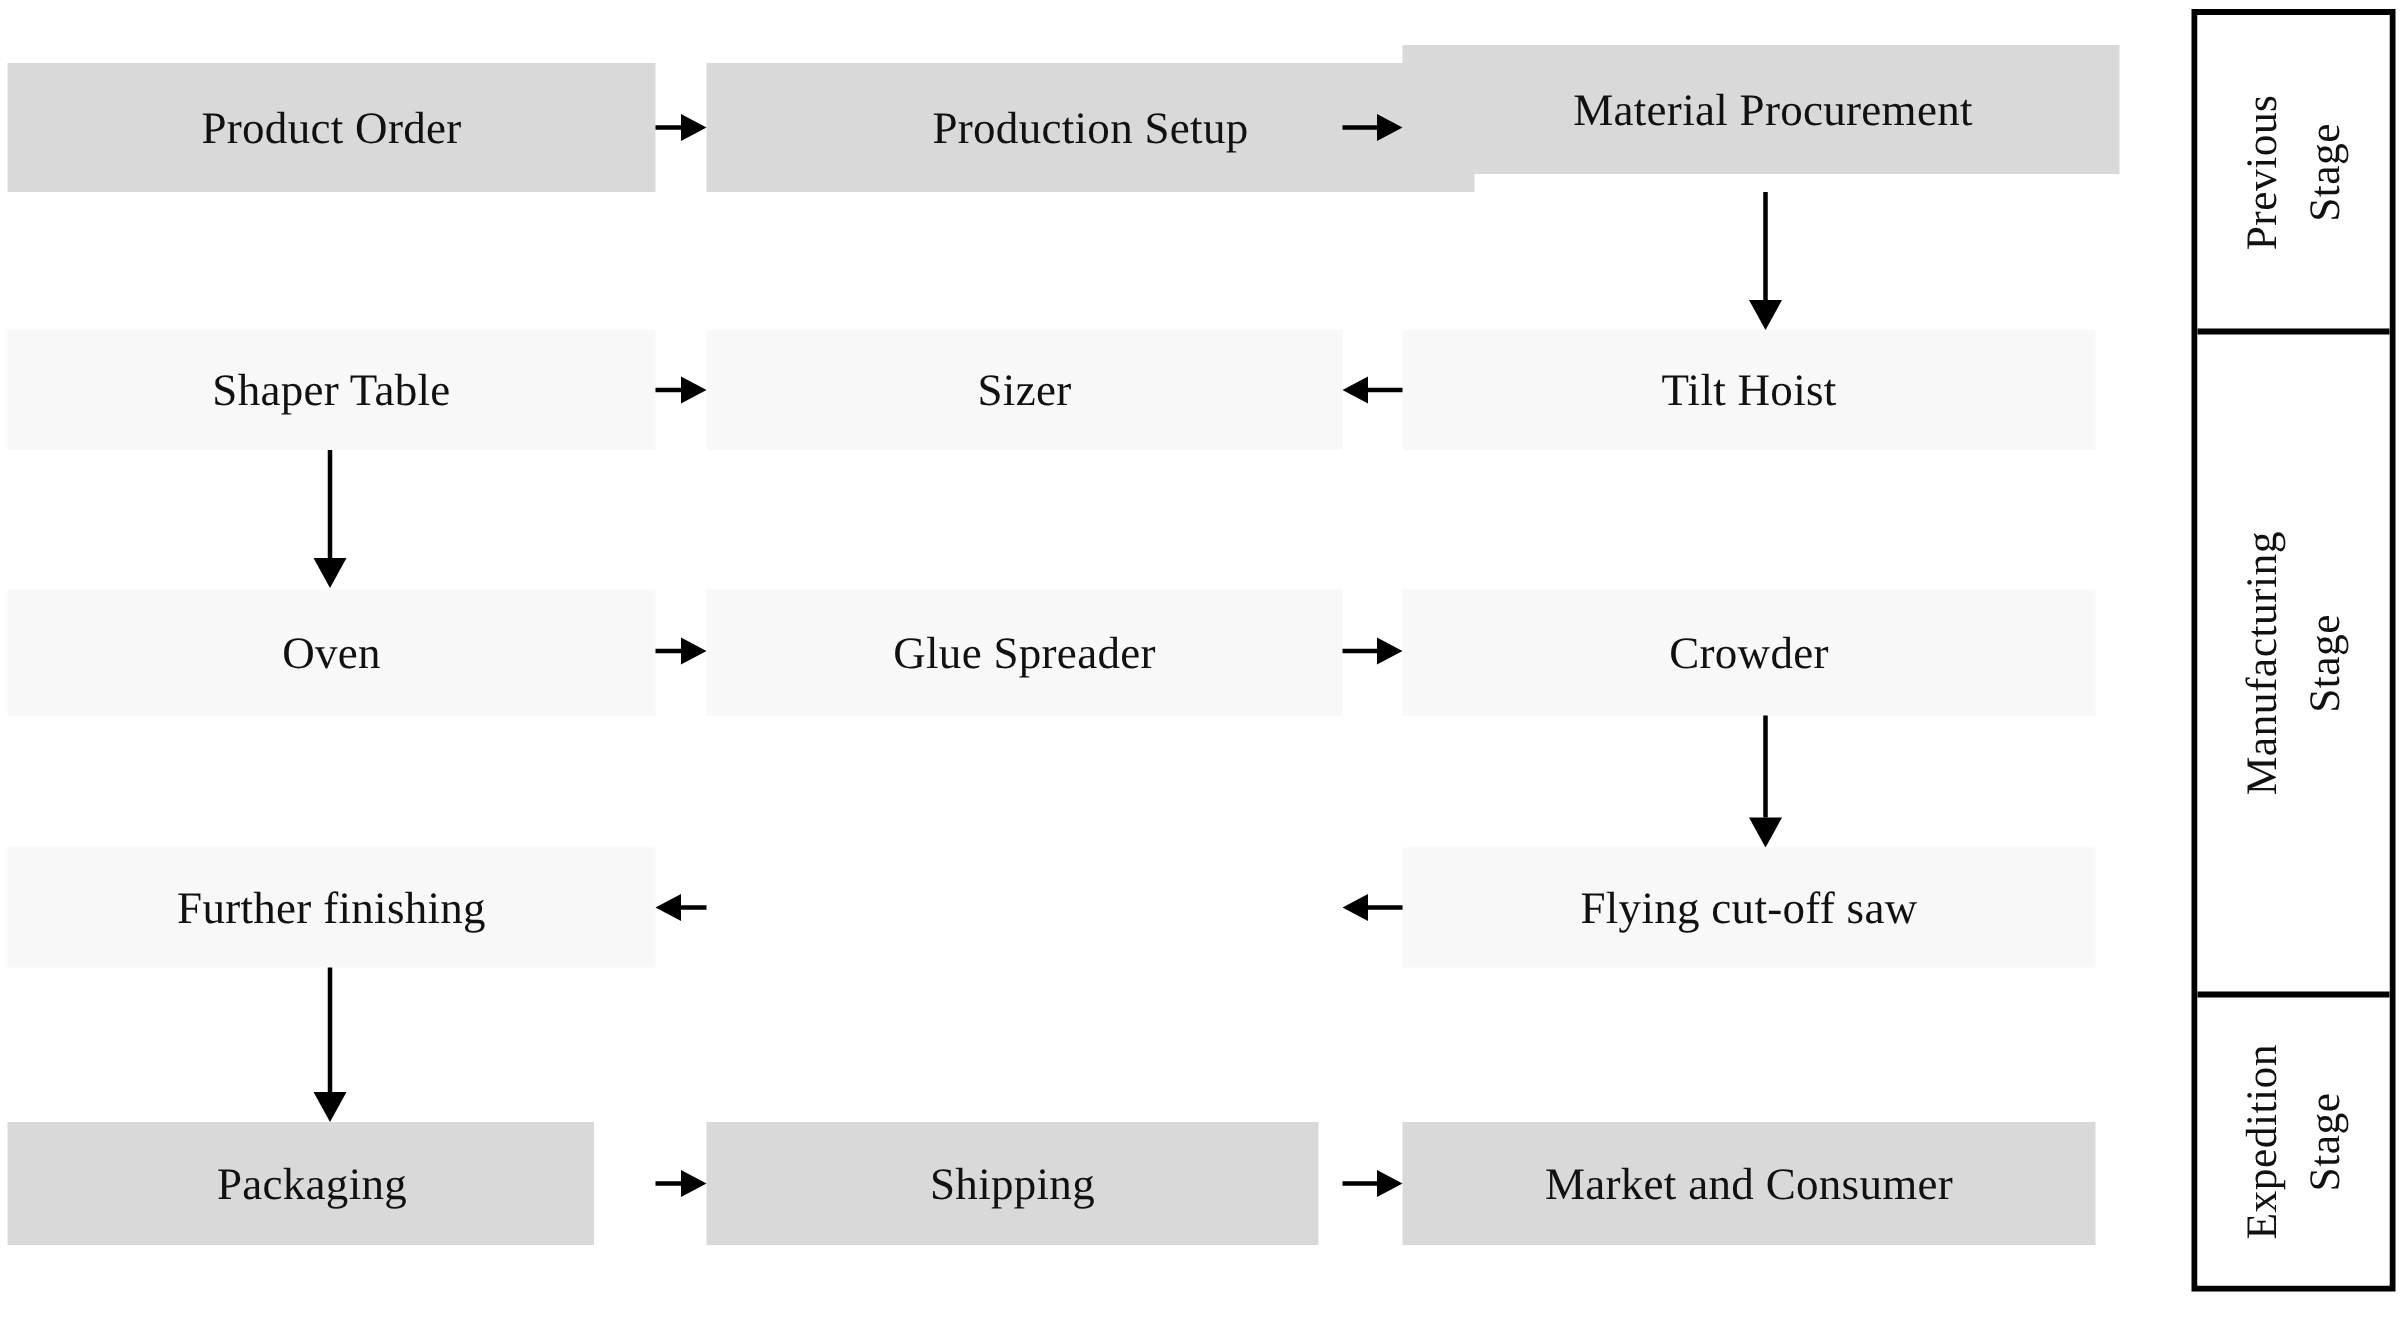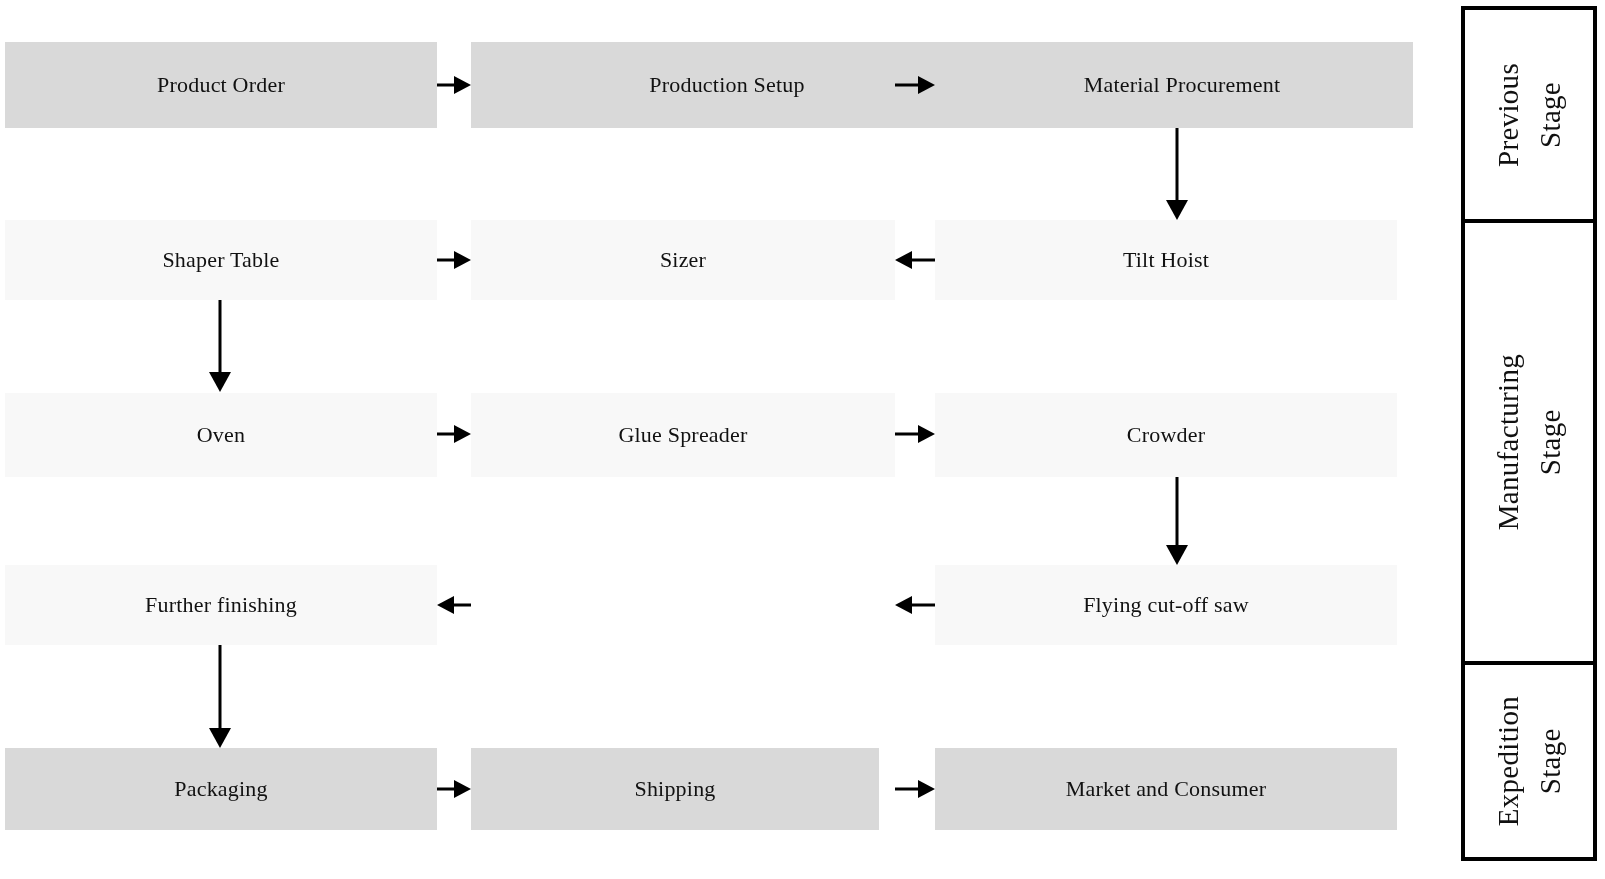--- a/index.html
+++ b/index.html
@@ -19,21 +19,21 @@
   }
 
   
   .node {
     position: absolute;
     display: flex;
     align-items: center;
     justify-content: center;
     text-align: center;
     color: #111111;
-    font-size: 22px;
+    font-size: 30px;
     line-height: 1.1;
     letter-spacing: 0.2px;
     white-space: nowrap;
   }
   .node.shade-dark  { background: #d9d9d9; }
   .node.shade-light { background: #f8f8f8; }
 
   
   .h-arrow {
     position: absolute;
@@ -128,21 +128,21 @@
 <body>
 
 <div id="canvas">
 
   <div class="node shade-dark" style="left:5px;  top:42px;  width:432px; height:86px;">
     <span>Product Order</span>
   </div>
   <div class="node shade-dark" style="left:471px; top:42px;  width:512px; height:86px;">
     <span>Production Setup</span>
   </div>
-  <div class="node shade-dark" style="left:935px; top:42px;  width:462px; height:86px;padding-left:16px;">
+  <div class="node shade-dark" style="left:935px; top:30px;  width:462px; height:86px;padding-left:16px;">
     <span>Material Procurement</span>
   </div>
 
   <div class="h-arrow dir-right" style="left:437px; top:85px; width:34px;">
     <div class="shaft" style="left:0; width:20px;"></div>
       <div class="head"></div>
   </div>
   <div class="h-arrow dir-right" style="left:895px; top:85px; width:40px;">
     <div class="shaft" style="left:0; width:26px;"></div>
       <div class="head"></div>
@@ -215,21 +215,21 @@
   <div class="h-arrow dir-left" style="left:895px; top:605px; width:40px;">
     <div class="shaft" style="left:14px; width:26px;"></div>
       <div class="head"></div>
   </div>
 
   <div class="v-arrow" style="left:220px; top:645px; height:103px;">
     <div class="shaft" style="height:83px;"></div>
       <div class="head"></div>
   </div>
 
-  <div class="node shade-dark" style="left:5px;  top:748px; width:432px; height:82px;">
+  <div class="node shade-dark" style="left:5px;  top:748px; width:376px; height:82px;padding-left:15px;">
     <span>Packaging</span>
   </div>
   <div class="node shade-dark" style="left:471px; top:748px; width:408px; height:82px;">
     <span>Shipping</span>
   </div>
   <div class="node shade-dark" style="left:935px; top:748px; width:462px; height:82px;">
     <span>Market and Consumer</span>
   </div>
 
   <div class="h-arrow dir-right" style="left:437px; top:789px; width:34px;">

